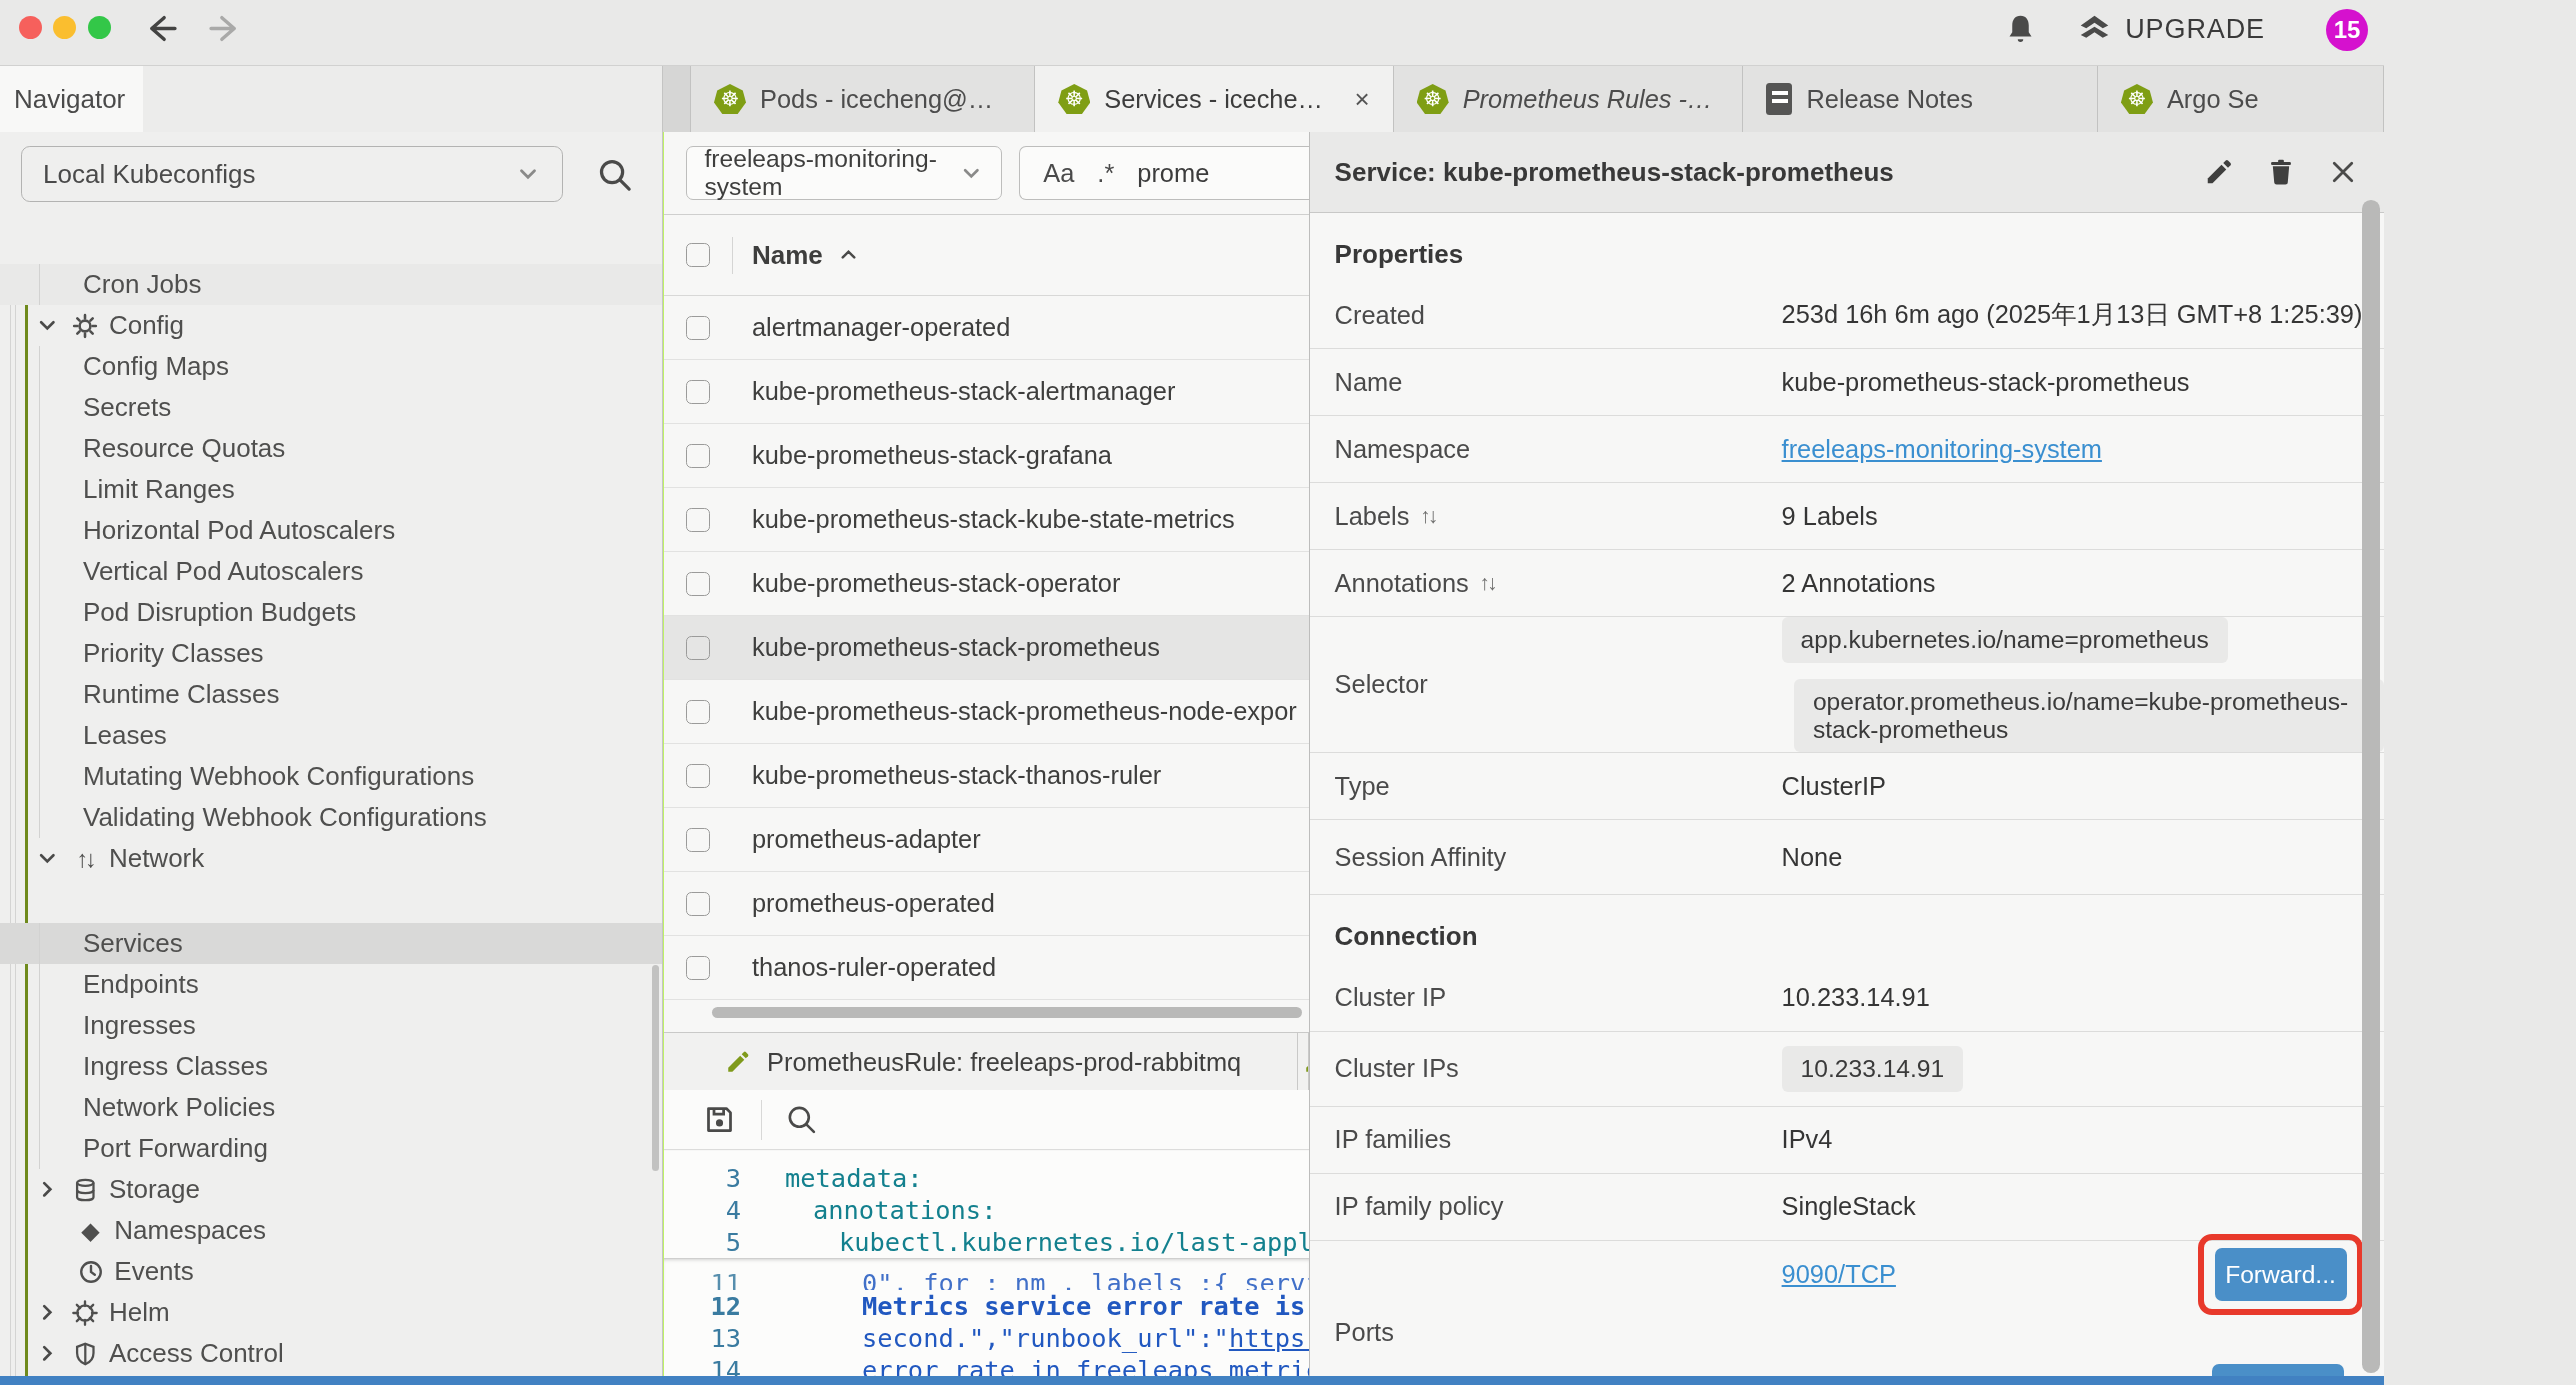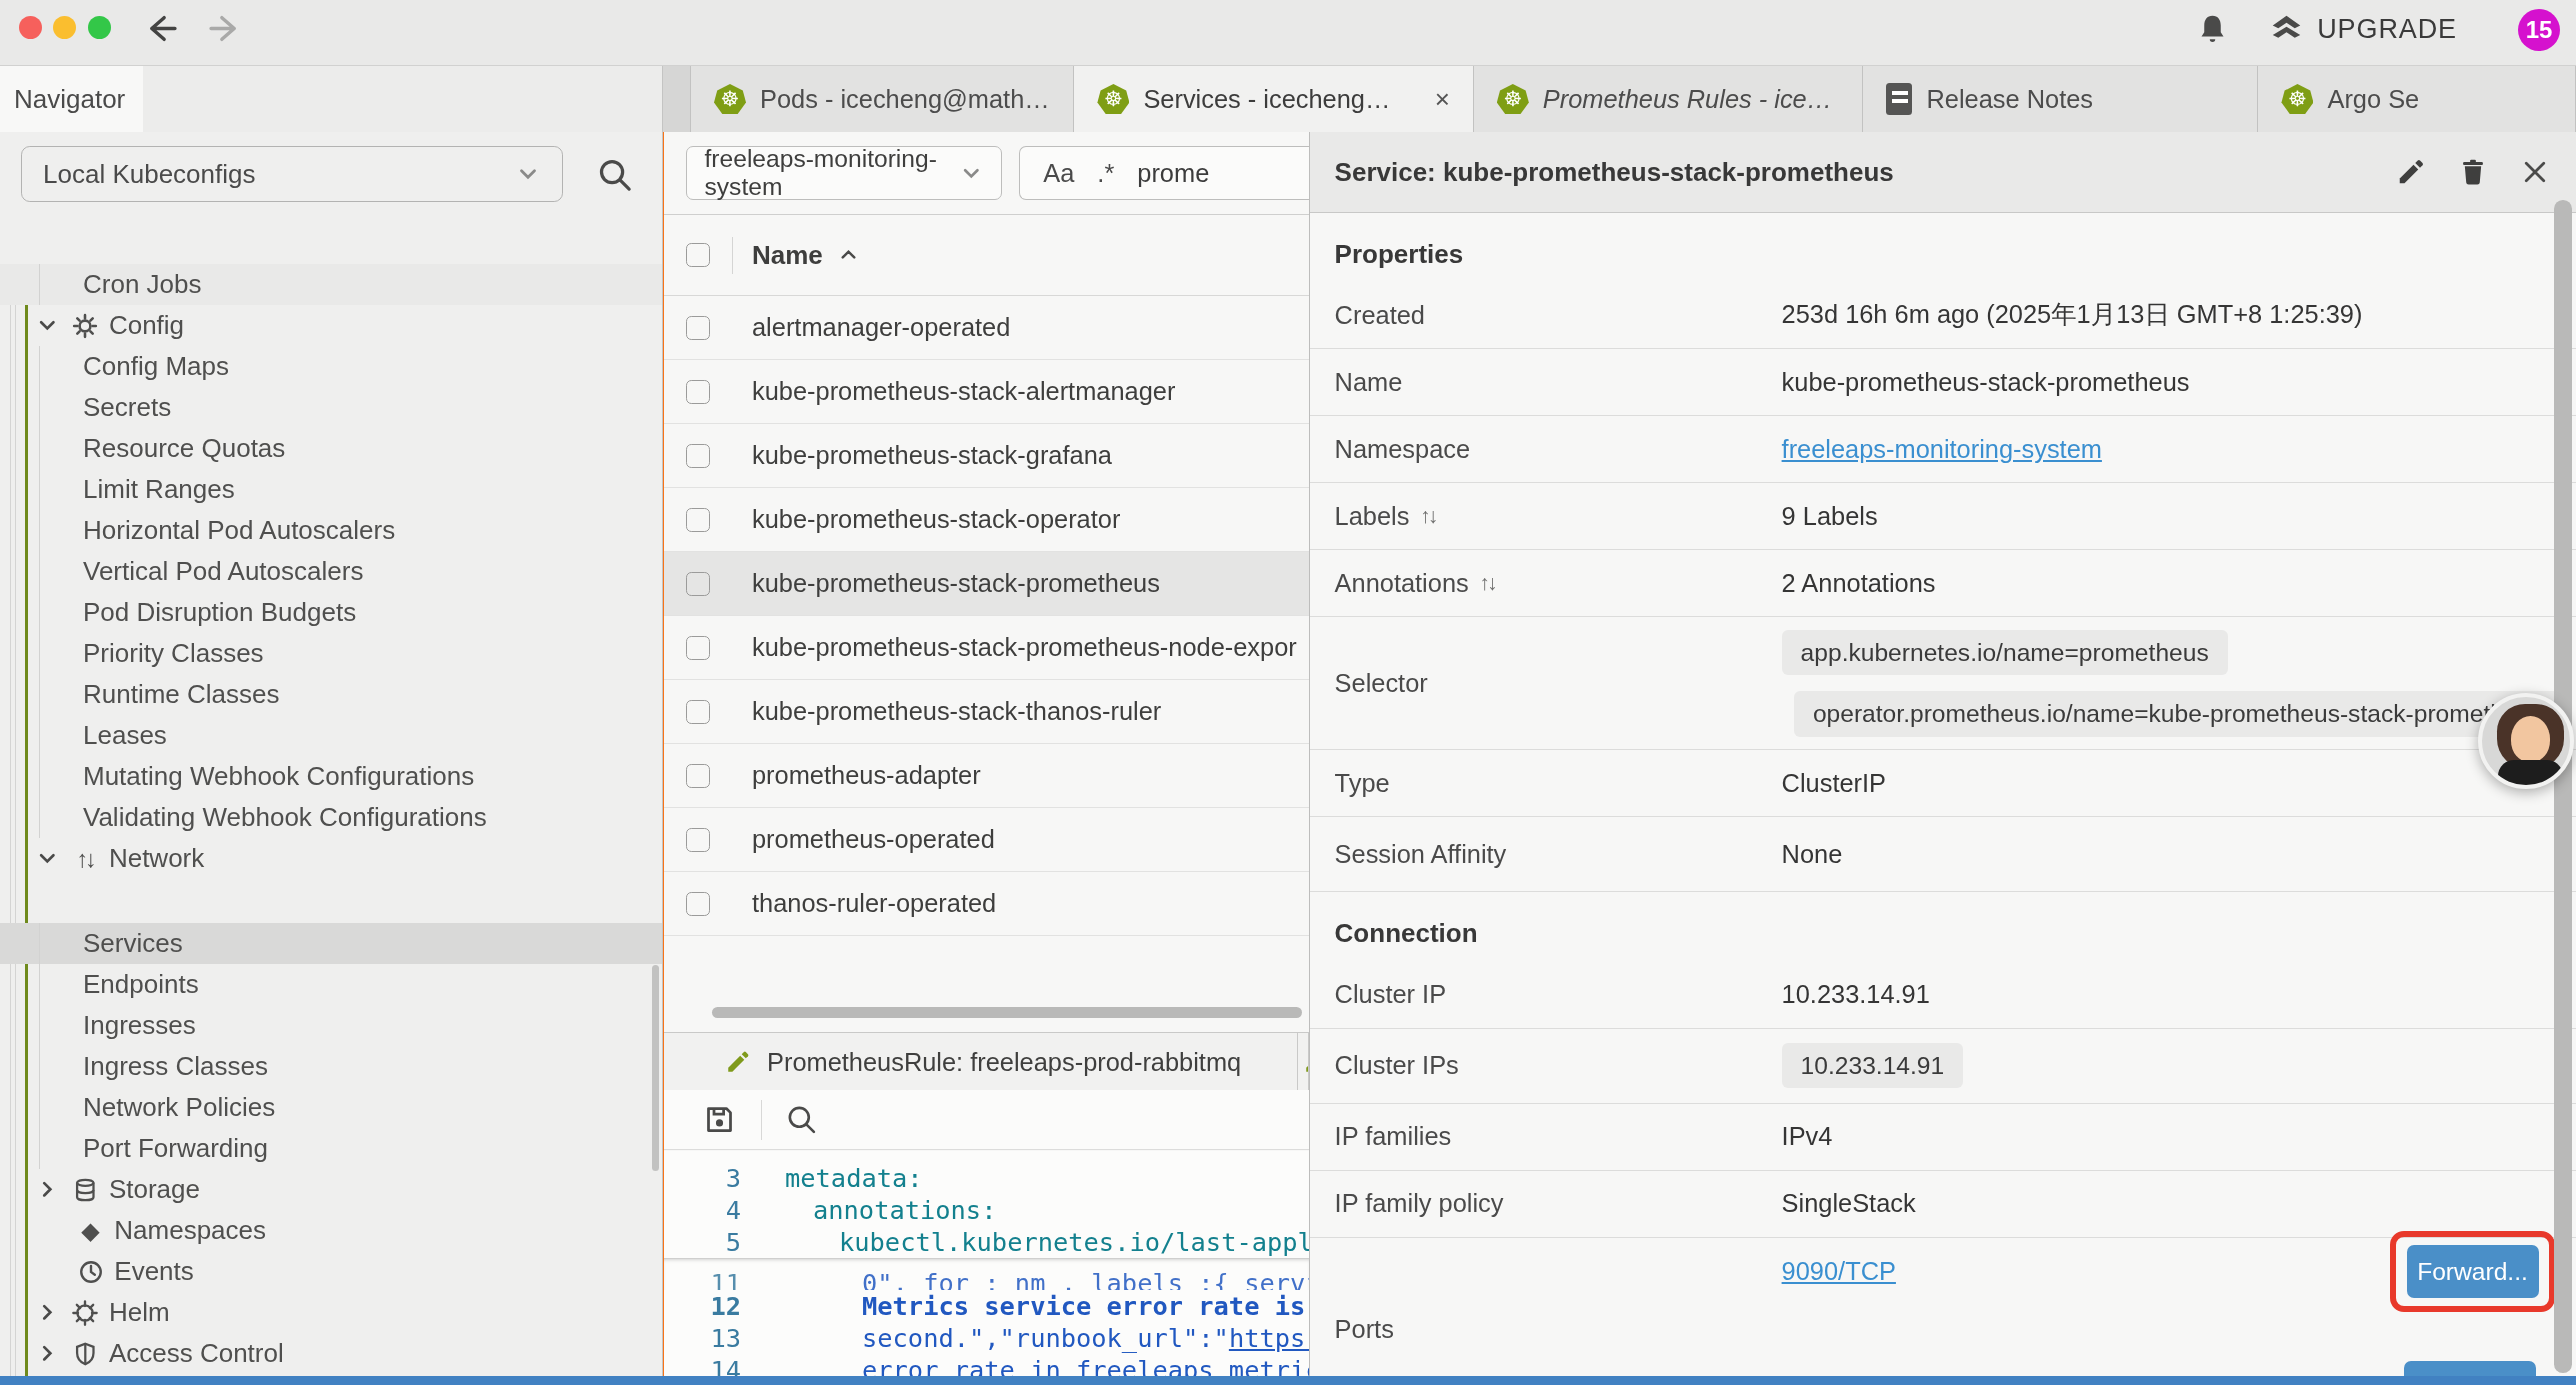--- a/index.html
+++ b/index.html
@@ -1,18 +1,18 @@
 <!DOCTYPE html>
 <html style="font-size:14px"><head>
 <meta charset="utf-8">
 <style>
   * { margin:0; padding:0; box-sizing:border-box; }
   html,body { width:2576px; height:1385px; overflow:hidden; }
   body { font-family:"Liberation Sans", sans-serif; color:#3c3c3c; background:#e9e9e8; }
-  .app { position:relative; width:2576px; height:1385px; overflow:hidden; background:#f97316; }
+  .app { position:relative; width:2384px; height:1385px; overflow:hidden; background:#bef264; }
 
   
   .titlebar { position:absolute; top:0; left:0; right:0; height:66px; background:#e9e9e8; border-bottom:0.9px solid #d1d1d0; display:flex; align-items:center; }
   .tl { width:23px; height:23px; border-radius:50%; margin-top:-10.5px; }
   .tl.red { background:#f6605c; margin-left:19px; }
   .tl.yellow { background:#fabe2f; margin-left:11.4px; }
   .tl.green { background:#33c748; margin-left:11.4px; }
   .nav-arrow { margin-left:30px; margin-top:-8.8px; }
   .titlebar .spacer { flex:1; }
   .bell { margin-right:39px; margin-top:-5.3px; }
@@ -406,20 +406,24 @@
         <div class="m-row">
           <div class="checkbox"></div>
           <span class="row-label">kube-prometheus-stack-alertmanager</span>
         </div>
         <div class="m-row">
           <div class="checkbox"></div>
           <span class="row-label">kube-prometheus-stack-grafana</span>
         </div>
         <div class="m-row">
           <div class="checkbox"></div>
+          <span class="row-label">kube-prometheus-stack-kube-state-metrics</span>
+        </div>
+        <div class="m-row">
+          <div class="checkbox"></div>
           <span class="row-label">kube-prometheus-stack-operator</span>
         </div>
         <div class="m-row selected">
           <div class="checkbox"></div>
           <span class="row-label">kube-prometheus-stack-prometheus</span>
         </div>
         <div class="m-row">
           <div class="checkbox"></div>
           <span class="row-label">kube-prometheus-stack-prometheus-node-expor</span>
         </div>

